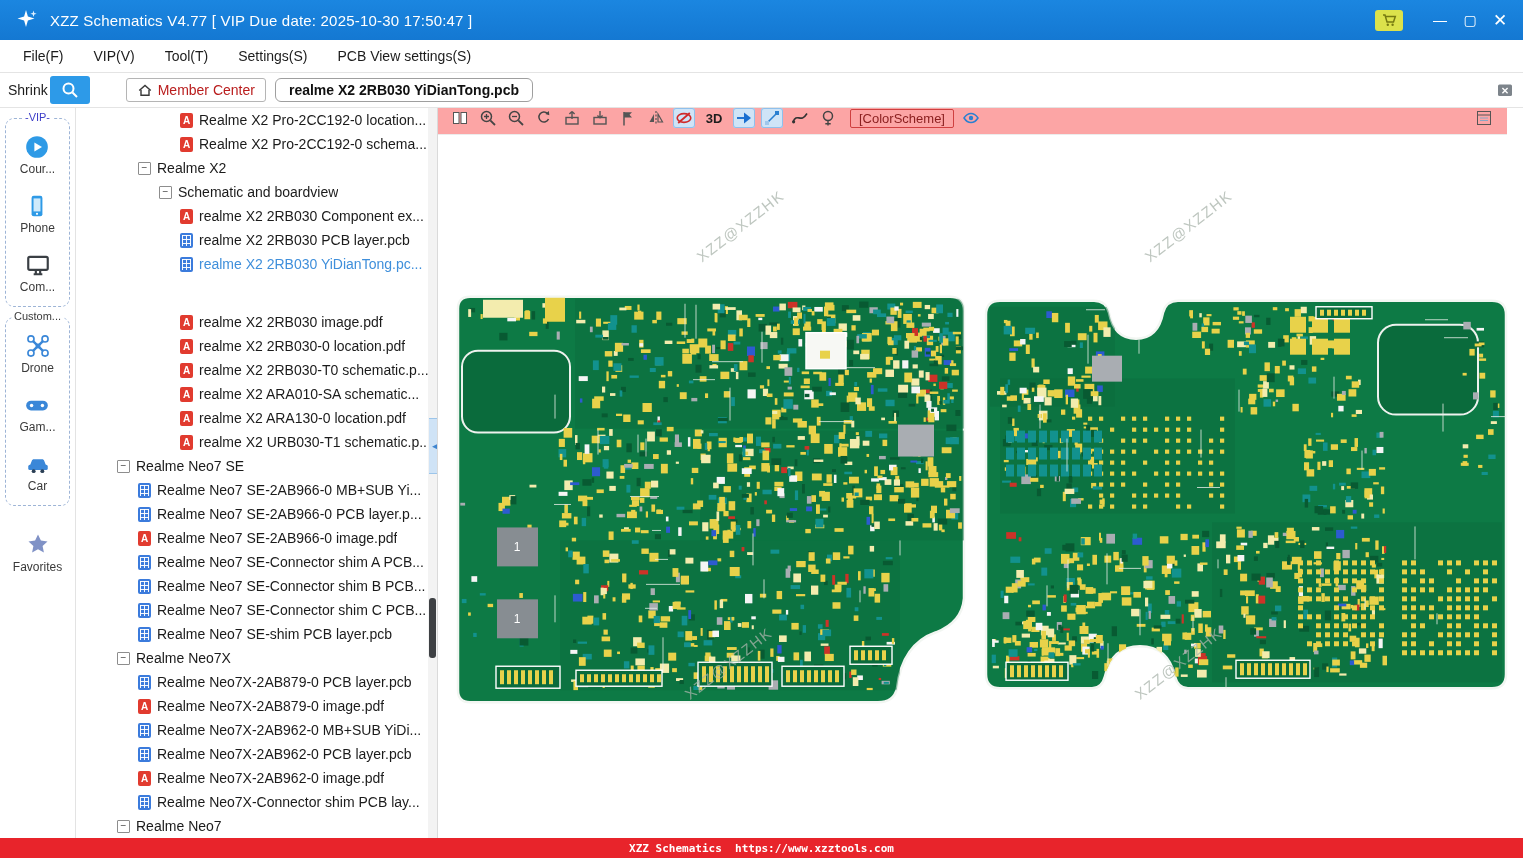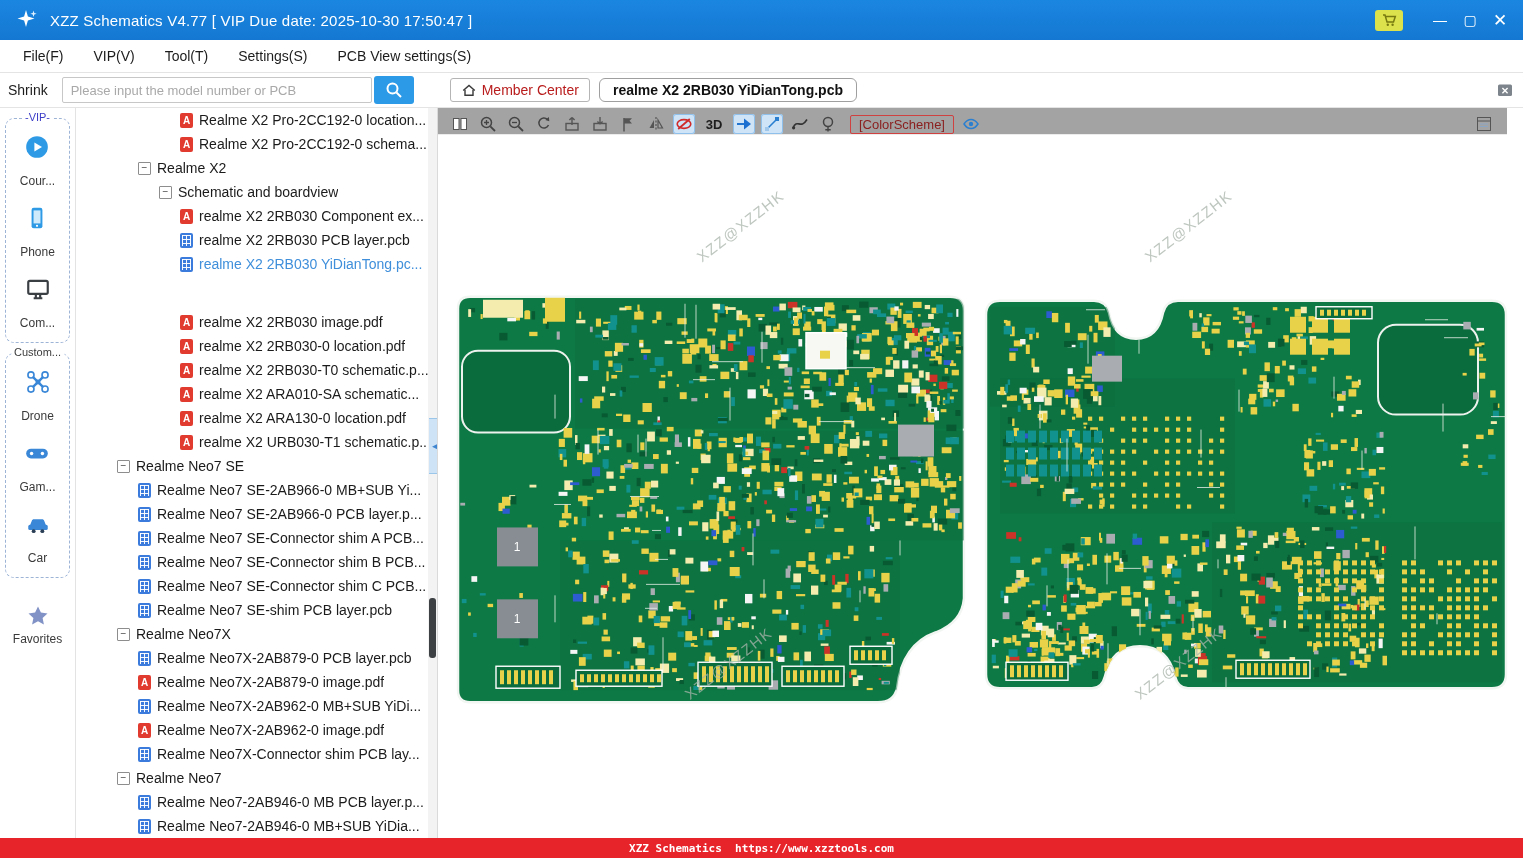--- a/index.html
+++ b/index.html
@@ -41,21 +41,21 @@
 
   
   .vip-sidebar{position:absolute;top:0;left:0;bottom:0;width:75px;background:#fff;border-right:1px solid #e3e3e3;
                display:flex;flex-direction:column;align-items:stretch;}
   .vbox{margin:10px 5px 0;border:1px dashed #9db4d6;border-radius:9px;padding:14px 0 12px;position:relative;
         display:flex;flex-direction:column;align-items:center;gap:16px;}
   .vbox .legend{position:absolute;top:-8px;left:50%;transform:translateX(-50%);background:#fff;padding:0 3px;
                 font-size:11px;white-space:nowrap;}
   .legend.vipc{color:#3c3cc8;}
   .legend.custc{color:#3a3a3a;}
-  .vitem{display:flex;flex-direction:column;align-items:center;gap:13px;cursor:pointer;justify-content:space-between;}
+  .vitem{display:flex;flex-direction:column;align-items:center;gap:1px;cursor:pointer;justify-content:space-between;}
   .vicon{width:28px;height:28px;display:flex;align-items:center;justify-content:center;}
   .vlabel{font-size:12px;color:#3a3a3a;}
   .fav{margin-top:24px;display:flex;flex-direction:column;align-items:center;gap:2px;cursor:pointer;}
 
   
   .tree-panel{position:absolute;top:0;left:76px;bottom:0;width:361px;background:#fff;border-right:1px solid #dadada;overflow:hidden;}
   .tree-row{display:flex;align-items:center;height:24px;font-size:14px;color:#1b1b1b;white-space:nowrap;overflow:hidden;cursor:pointer;}
   .tree-row.selected .tlabel{color:#3f8fdb;}
   .expander{flex:0 0 auto;width:11px;height:11px;border:1px solid #8d8d8d;border-radius:1px;margin-right:6px;
             font-size:10px;line-height:10px;text-align:center;color:#444;background:#fff;}
@@ -72,22 +72,22 @@
   .tree-scrollbar{position:absolute;top:0;right:0;bottom:0;width:9px;background:#f3f3f3;}
   .tree-scrollbar .thumb{position:absolute;left:1px;width:7px;top:490px;height:60px;background:#3e4144;border-radius:3px;}
 
   
   .collapse-handle{position:absolute;left:353px;top:310px;width:13px;height:54px;background:#cfe3f6;
                    border:1px solid #9cc5ea;border-left:none;border-radius:0 7px 7px 0;display:flex;
                    align-items:center;justify-content:center;color:#3f85cf;font-size:9px;cursor:pointer;z-index:5;}
 
   
   .viewer{position:absolute;top:0;left:438px;right:0;bottom:0;background:#fff;}
-  .viewer-toolbar{position:absolute;top:0;left:0;right:16px;height:26px;display:flex;align-items:flex-end;
-                  border-bottom:1px solid #ececec;background:#a3a3a3;}
+  .viewer-toolbar{position:absolute;top:0;left:0;right:16px;height:26px;display:flex;align-items:flex-start;
+                  border-bottom:1px solid #ececec;background:#fca5a5;}
   .vt-left{display:flex;align-items:center;padding-left:8px;}
   .vt-btn{min-width:22px;height:20px;display:inline-flex;align-items:center;justify-content:center;
           margin:0 3px;border-radius:3px;cursor:pointer;}
   .vt-btn.sel{background:#cfe4f7;box-shadow:0 0 0 1px #8fc0ec inset;}
   .vt-text{font-weight:bold;font-size:13px;color:#1d1d1d;padding:0 2px;}
   .vt-box{border:1.5px solid #cf4040;color:#8b2020;font-size:13px;padding:1px 8px;border-radius:2px;margin-left:8px;height:auto;}
   #layers-btn{margin-left:auto;margin-right:12px;}
   .canvas{position:absolute;top:27px;left:0;right:0;bottom:0;background:#fff;cursor:crosshair;}
   .canvas svg{position:absolute;inset:0;width:100%;height:100%;}
 
@@ -126,21 +126,20 @@
   <div class="menubar" id="menubar">
       <span class="menu-item">File(F)</span>
       <span class="menu-item">VIP(V)</span>
       <span class="menu-item">Tool(T)</span>
       <span class="menu-item">Settings(S)</span>
       <span class="menu-item">PCB View settings(S)</span>
     </div>
 
   <div class="toolbar-row">
     <span class="shrink">Shrink</span>
-    <input class="search" type="text" placeholder="Please input the model number or PCB" style="">
     <button class="searchbtn">
       <svg viewBox="0 0 18 18" width="18" height="18">
         <circle cx="7.5" cy="7.5" r="5" fill="none" stroke="#fff" stroke-width="2"></circle>
         <path d="M11.5 11.5l4.5 4.5" stroke="#fff" stroke-width="2"></path>
       </svg>
     </button>
     <span class="member">
       <svg viewBox="0 0 18 18" width="16" height="16">
         <path d="M2.5 9.5L9 3.8l6.5 5.7" fill="none" stroke="#3a3a3a" stroke-width="1.6"></path>
         <path d="M4.5 8.8V15h9V8.8" fill="none" stroke="#3a3a3a" stroke-width="1.6"></path>
@@ -299,20 +298,24 @@
           </div>
           <div class="tree-row" style="padding-left: 62px;">
             <span class="ficon pcb"></span>
             <span class="tlabel">Realme Neo7 SE-2AB966-0 MB+SUB Yi...</span>
           </div>
           <div class="tree-row" style="padding-left: 62px;">
             <span class="ficon pcb"></span>
             <span class="tlabel">Realme Neo7 SE-2AB966-0 PCB layer.p...</span>
           </div>
           <div class="tree-row" style="padding-left: 62px;">
+            <span class="ficon pdf"></span>
+            <span class="tlabel">Realme Neo7 SE-2AB966-0 image.pdf</span>
+          </div>
+          <div class="tree-row" style="padding-left: 62px;">
             <span class="ficon pcb"></span>
             <span class="tlabel">Realme Neo7 SE-Connector shim A PCB...</span>
           </div>
           <div class="tree-row" style="padding-left: 62px;">
             <span class="ficon pcb"></span>
             <span class="tlabel">Realme Neo7 SE-Connector shim B PCB...</span>
           </div>
           <div class="tree-row" style="padding-left: 62px;">
             <span class="ficon pcb"></span>
             <span class="tlabel">Realme Neo7 SE-Connector shim C PCB...</span>
@@ -329,20 +332,24 @@
             <span class="ficon pcb"></span>
             <span class="tlabel">Realme Neo7X-2AB879-0 PCB layer.pcb</span>
           </div>
           <div class="tree-row" style="padding-left: 62px;">
             <span class="ficon pdf"></span>
             <span class="tlabel">Realme Neo7X-2AB879-0 image.pdf</span>
           </div>
           <div class="tree-row" style="padding-left: 62px;">
             <span class="ficon pcb"></span>
             <span class="tlabel">Realme Neo7X-2AB962-0 MB+SUB YiDi...</span>
+          </div>
+          <div class="tree-row" style="padding-left: 62px;">
+            <span class="ficon pcb"></span>
+            <span class="tlabel">Realme Neo7X-2AB962-0 PCB layer.pcb</span>
           </div>
           <div class="tree-row" style="padding-left: 62px;">
             <span class="ficon pdf"></span>
             <span class="tlabel">Realme Neo7X-2AB962-0 image.pdf</span>
           </div>
           <div class="tree-row" style="padding-left: 62px;">
             <span class="ficon pcb"></span>
             <span class="tlabel">Realme Neo7X-Connector shim PCB lay...</span>
           </div>
           <div class="tree-row" style="padding-left: 41px;">

